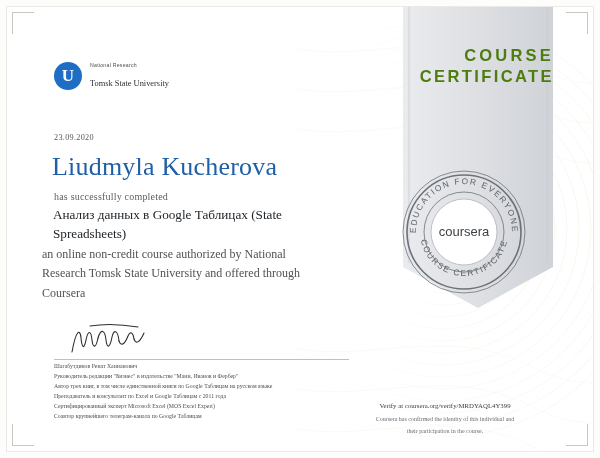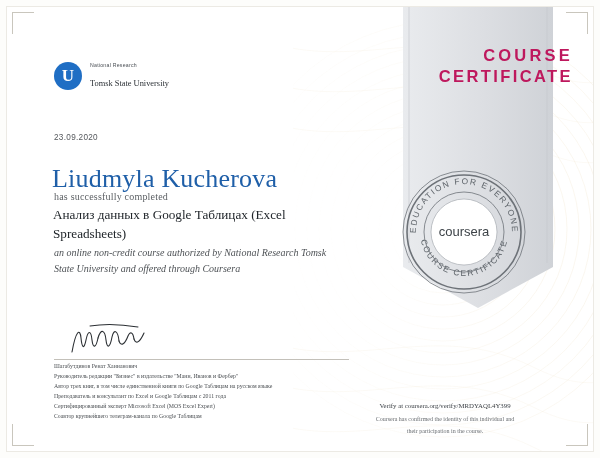--- a/index.html
+++ b/index.html
@@ -71,22 +71,22 @@
     left: 403px;
     top: 7px;
     width: 150px;
     height: 301px;
     pointer-events: none;
   }
 
   
   .course-word, .certificate-word {
     position: absolute;
-    right: 27px;
-    color: #be185d;
+    right: 46px;
+    color: #4d7c0f;
     font-family: "Liberation Sans", sans-serif;
     font-weight: bold;
     text-align: right;
     letter-spacing: 3.2px;
   }
   .course-word { top: 46px; font-size: 16.5px; }
   .certificate-word { top: 67px; font-size: 16.5px; letter-spacing: 2.4px; margin-left: 32px; }
 
   
   .seal {
@@ -136,32 +136,31 @@
     margin-top: 10px;
   }
 
   .date {
     position: absolute;
     left: 54px;
     top: 133px;
     font-size: 8.2px;
     color: #55585c;
     letter-spacing: 0.3px;
-    font-family: Liberation Sans, sans-serif;
+    font-family: Liberation Serif, serif;
   }
 
   .recipient {
     position: absolute;
     left: 52px;
     top: 152px;
     font-size: 26px;
     color: #1f5fa8;
     font-family: "Liberation Serif", serif;
     letter-spacing: 0.2px;
-    margin-top: 12px;
   }
 
   .completed-line {
     position: absolute;
     left: 54px;
     top: 191px;
     font-size: 10px;
     color: #5b5f63;
     letter-spacing: 0.2px;
   }
@@ -171,27 +170,26 @@
     left: 53px;
     top: 206px;
     width: 300px;
     font-size: 13.2px;
     color: #21262b;
     line-height: 1.42;
   }
 
   .authorized {
     position: absolute;
-    left: 54px;
+    left: 42px;
     top: 245px;
     width: 290px;
-    font-size: 10px;
+    font-size: 12px;
     color: #4e5256;
     line-height: 1.62;
-    font-style: italic;
   }
 
   
   .signature {
     position: absolute;
     left: 68px;
     top: 322px;
     width: 80px;
     height: 34px;
   }
@@ -313,21 +311,21 @@
       <div class="logo-mark">U</div>
       <div class="logo-text">
         <span class="l1">National Research</span>
         <span class="l2">Tomsk State University</span>
       </div>
     </div>
 
     <div class="date">23.09.2020</div>
     <div class="recipient">Liudmyla Kucherova</div>
     <div class="completed-line">has successfully completed</div>
-    <div class="course-title">Анализ данных в Google Таблицах (Excel Spreadsheets)</div>
+    <div class="course-title">Анализ данных в Google Таблицах (State Spreadsheets)</div>
     <div class="authorized">an online non-credit course authorized by National Research Tomsk State University and offered through Coursera</div>
 
     <svg class="signature" viewBox="0 0 80 34" xmlns="http://www.w3.org/2000/svg">
       <g fill="none" stroke="#2b2f33" stroke-width="1.1" stroke-linecap="round">
         <path d="M4 30 C 8 8, 12 6, 13 16 C 14 26, 16 28, 18 18 C 20 8, 23 8, 24 18 C 25 27, 28 26, 30 16"></path>
         <path d="M30 16 C 33 6, 37 8, 38 18 C 39 27, 42 26, 44 15 C 46 6, 50 9, 51 19"></path>
         <path d="M51 19 C 53 25, 57 22, 60 14 C 62 9, 65 10, 66 17"></path>
         <path d="M66 17 C 68 23, 72 20, 76 11"></path>
         <path d="M22 4 C 34 2, 52 2, 70 5"></path>
       </g>

